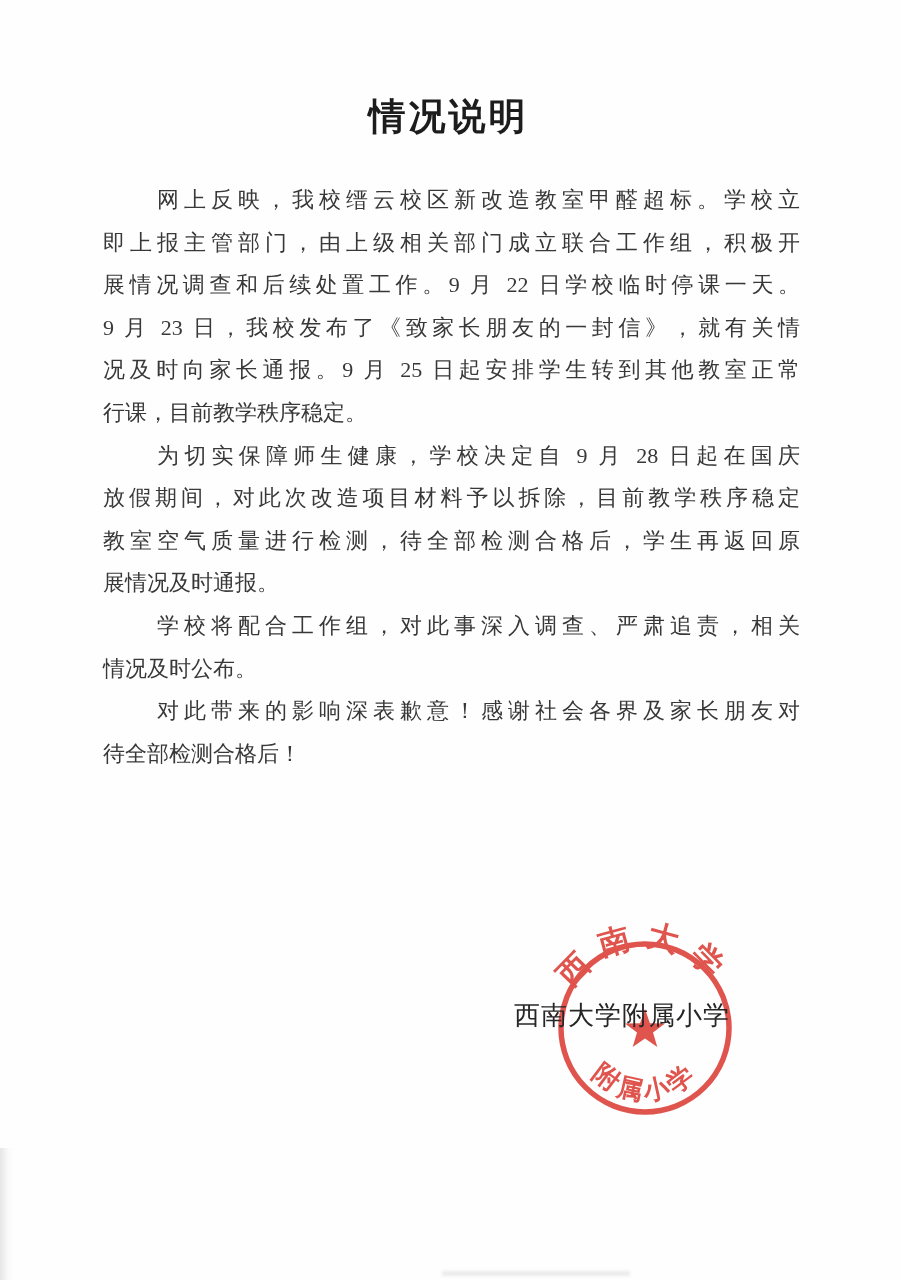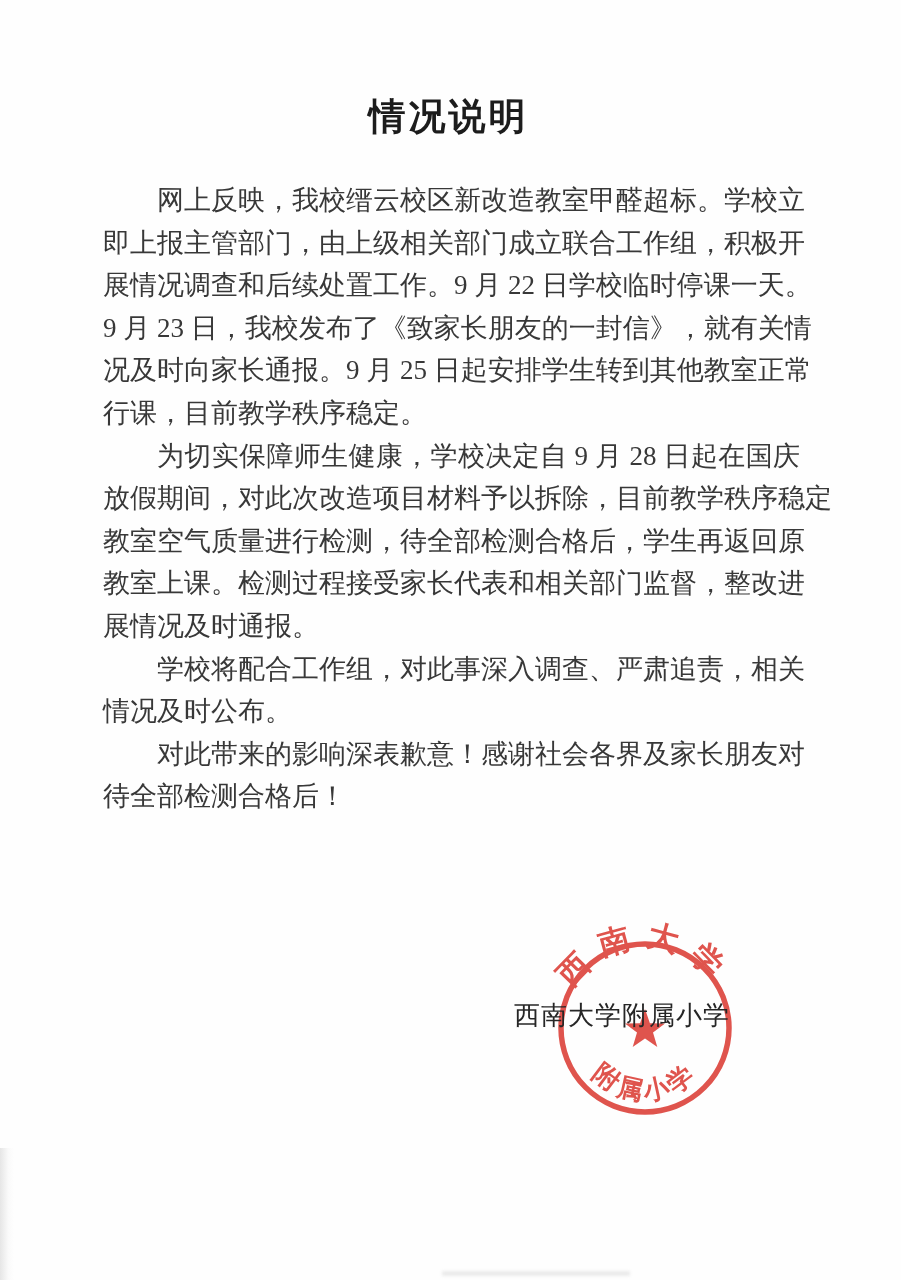--- a/index.html
+++ b/index.html
@@ -25,21 +25,21 @@
     font-size: 37px;
     font-weight: bold;
     letter-spacing: 3px;
     color: #1c1c1c;
   }
   .body-text {
     position: absolute;
     top: 179px;
     left: 103px;
     width: 697px;
-    font-size: 27px;
+    font-size: 22px;
     color: #383838;
   }
   .line {
     height: 42.6px;
     line-height: 42.6px;
     text-align: justify;
     text-align-last: justify;
     text-justify: inter-character;
     white-space: nowrap;
     overflow: visible;
@@ -109,21 +109,20 @@
   <div class="body-text">
     <div class="line indent">网上反映，我校缙云校区新改造教室甲醛超标。学校立</div>
     <div class="line">即上报主管部门，由上级相关部门成立联合工作组，积极开</div>
     <div class="line">展情况调查和后续处置工作。9 月 22 日学校临时停课一天。</div>
     <div class="line">9 月 23 日，我校发布了《致家长朋友的一封信》，就有关情</div>
     <div class="line">况及时向家长通报。9 月 25 日起安排学生转到其他教室正常</div>
     <div class="line last">行课，目前教学秩序稳定。</div>
     <div class="line indent">为切实保障师生健康，学校决定自 9 月 28 日起在国庆</div>
     <div class="line">放假期间，对此次改造项目材料予以拆除，目前教学秩序稳定</div>
     <div class="line">教室空气质量进行检测，待全部检测合格后，学生再返回原</div>
-    <div class="line">教室上课。检测过程接受家长代表和相关部门监督，整改进</div>
     <div class="line last">展情况及时通报。</div>
     <div class="line indent">学校将配合工作组，对此事深入调查、严肃追责，相关</div>
     <div class="line last">情况及时公布。</div>
     <div class="line indent">对此带来的影响深表歉意！感谢社会各界及家长朋友对</div>
     <div class="line last">待全部检测合格后！</div>
   </div>
 
   <svg class="seal" viewBox="0 0 220 220" xmlns="http://www.w3.org/2000/svg">
     <defs>
       <path id="arcTop" d="M 27 112 A 83 83 0 0 1 193 112" fill="none"></path>

